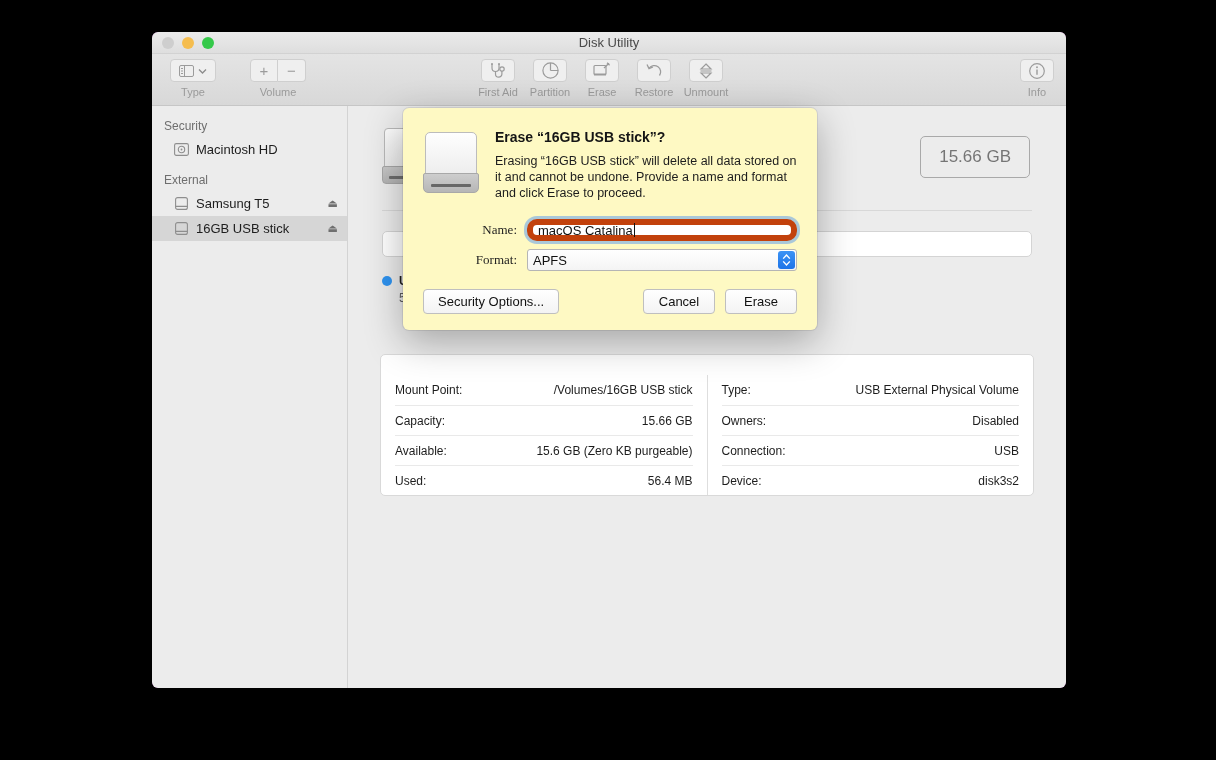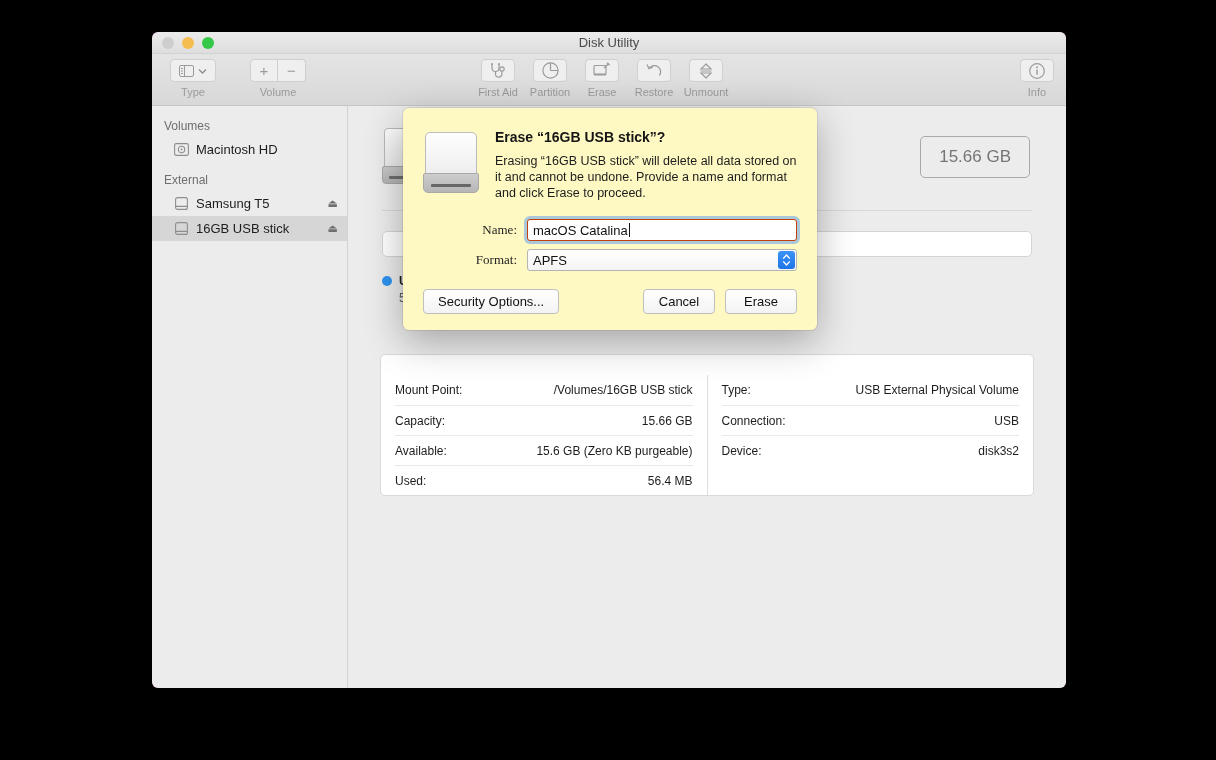--- a/index.html
+++ b/index.html
@@ -187,21 +187,21 @@
   }
   .dlg-title { font-size: 14px; font-weight: bold; color: #151515; margin-top: 3px; }
   .dlg-msg { font-size: 12.5px; color: #1d1d1d; line-height: 16px; margin-top: 8px; }
 
   .dlg-fields { margin-top: 18px; }
   .field-row { display: flex; align-items: center; margin-bottom: 8px; }
   .field-label { width: 104px; text-align: right; font-size: 13px; color: #1d1d1d; padding-right: 10px; font-family: Liberation Serif, serif; }
   .text-input {
     flex: 1; height: 22px;
     background: #fff;
-    border: 1px solid #c2410c; border-radius: 3px;
+    border: 6px solid #c2410c; border-radius: 10px;
     box-shadow: 0 0 0 3px rgba(100,160,235,0.55);
     font-size: 13px; color: #111;
     display: flex; align-items: center;
     padding: 0 5px;
     position: relative;
   }
   .caret { width: 1px; height: 14px; background: #111; margin-left: 1px; }
   .select {
     flex: 1; height: 22px;
     background: linear-gradient(to bottom, #ffffff, #f4f4f4);
@@ -356,21 +356,21 @@
         </span>
       </div>
       <div class="tb-caption">Info</div>
     </div>
   </div>
 
   <div class="body">
 
     <div class="sidebar">
 
-      <div class="sb-head">Volumes</div>
+      <div class="sb-head">Security</div>
       <div class="sb-item">
         <span>
           <svg width="15" height="15" viewBox="0 0 15 15">
             <rect x="0.6" y="1.6" width="13.8" height="11.8" rx="1.6" fill="none" stroke="#8e8e8e" stroke-width="1.1"></rect>
             <circle cx="7.5" cy="7.5" r="3.2" fill="none" stroke="#8e8e8e" stroke-width="1.1"></circle>
             <circle cx="7.5" cy="7.5" r="0.9" fill="#8e8e8e"></circle>
           </svg>
         </span>
         <span class="label">Macintosh HD</span>
       </div>
@@ -444,20 +444,24 @@
           </div>
           <div class="info-row">
             <span>Used:</span>
             <span class="info-val">56.4 MB</span>
           </div>
         </div>
         <div class="info-col">
           <div class="info-row">
             <span>Type:</span>
             <span class="info-val">USB External Physical Volume</span>
+          </div>
+          <div class="info-row">
+            <span>Owners:</span>
+            <span class="info-val">Disabled</span>
           </div>
           <div class="info-row">
             <span>Connection:</span>
             <span class="info-val">USB</span>
           </div>
           <div class="info-row">
             <span>Device:</span>
             <span class="info-val">disk3s2</span>
           </div>
         </div>

